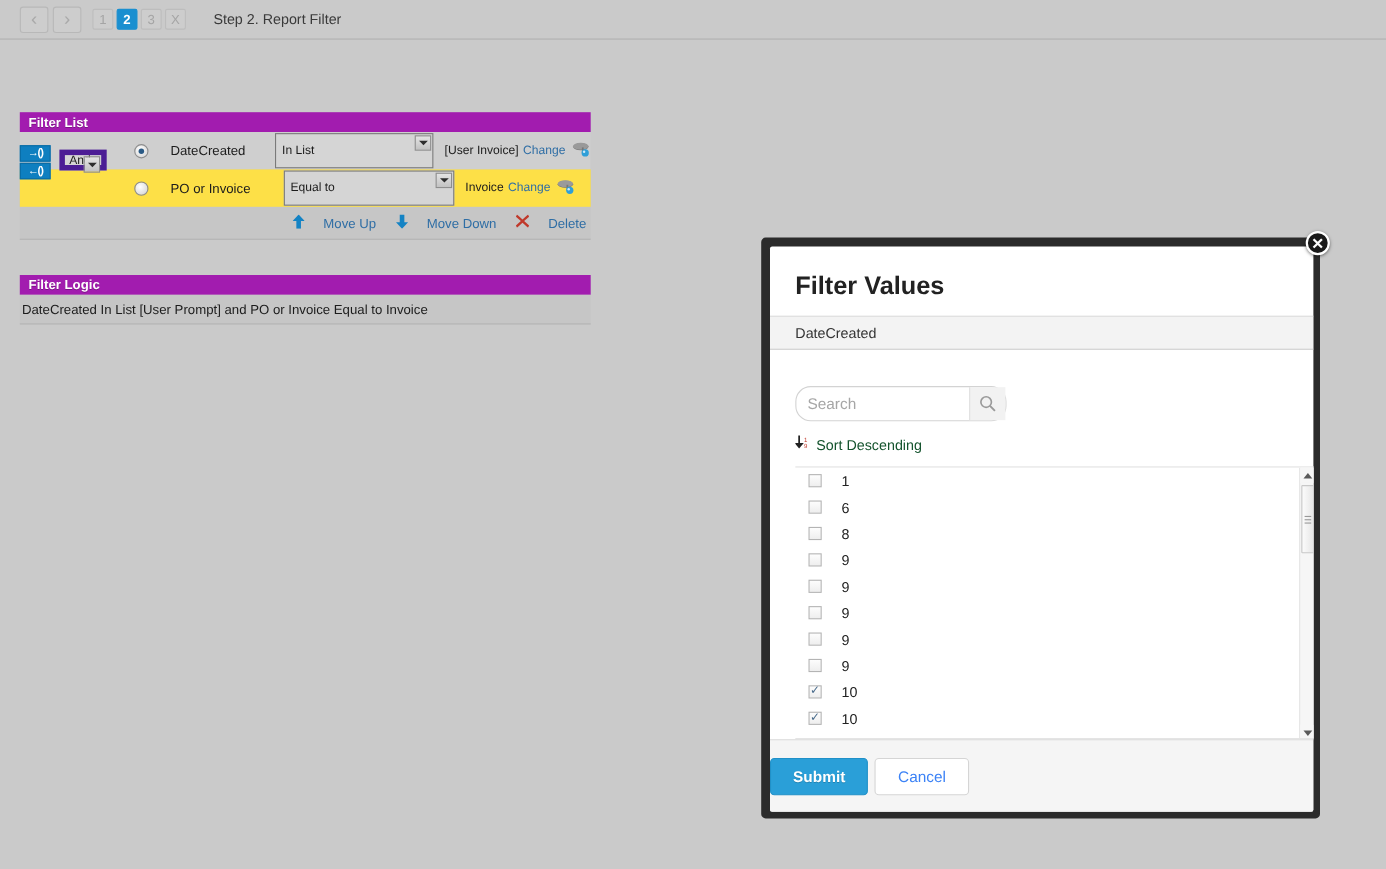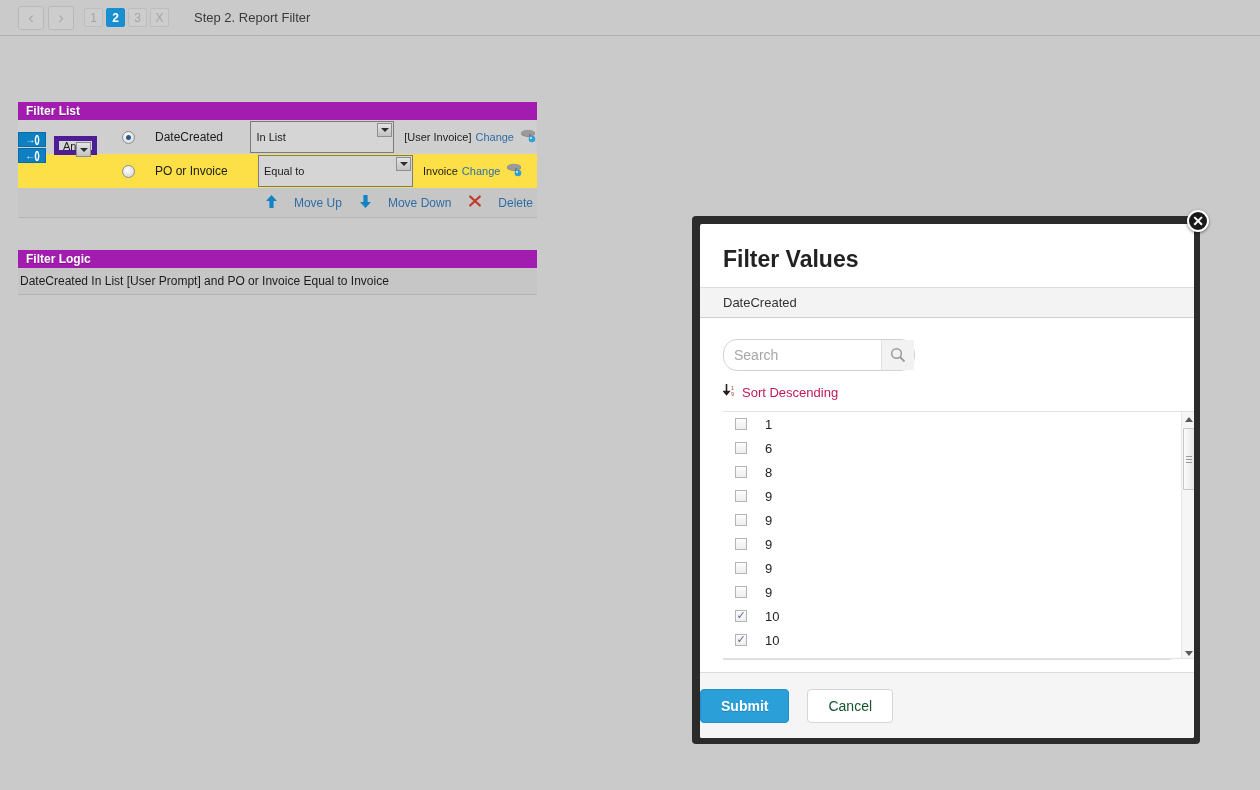--- a/index.html
+++ b/index.html
@@ -234,21 +234,21 @@
   }
   #modal-subheader {
     background: #f3f3f3;
     border-top: 1px solid #dcdcdc;
     border-bottom: 1px solid #cfcfcf;
     font-size: 13px; color: #333333;
     padding: 7px 0 7px 23px;
   }
   #modal-body { padding: 0 23px; }
   #search-wrap {
-    margin-top: 21px;
+    margin-top: 33px;
     width: 192px; height: 32px;
     border: 1px solid #d3d3d3;
     border-radius: 14px;
     display: flex; align-items: center;
     background: #ffffff;
     position: relative;
   }
   #search-input {
     border: 0; outline: 0;
     font-size: 14px;
@@ -264,21 +264,21 @@
     width: 33px; height: 30px;
     background: #f2f2f2;
     border-left: 1px solid #e0e0e0;
     display: flex; align-items: center; justify-content: center;
   }
   #sort-row {
     margin-top: 12px;
     display: flex; align-items: center;
   }
   #sort-link {
-    color: #be185d; font-size: 13px;
+    color: #14532d; font-size: 13px;
     text-decoration: none;
     margin-left: 5px;
   }
   #value-list {
     margin-top: 10px;
     width: 472px; height: 248px;
     border: 1px solid #e2e2e2;
     border-left: 0; border-right: 0;
     position: relative;
     overflow: hidden;
@@ -370,26 +370,26 @@
     font-size: 14px; font-weight: bold;
     border: 1px solid #2090c8;
     border-radius: 4px;
     padding: 8px 20px;
     cursor: pointer;
     text-shadow: 0 1px 0 rgba(0,0,0,.18);
     font-family: "Liberation Sans", sans-serif;
   }
   #cancel-btn {
     background: #ffffff;
-    color: #14532d;
+    color: #3b82f6;
     font-size: 14px;
     border: 1px solid #d5d5d5;
     border-radius: 4px;
     padding: 8px 20px;
-    margin-left: 18px;
+    margin-left: 6px;
     cursor: pointer;
     font-family: "Liberation Sans", sans-serif;
   }
 </style>
 </head>
 <body>
 
 <div id="toolbar">
   <div id="toolbar-inner">
     <div class="nav-arrow">

